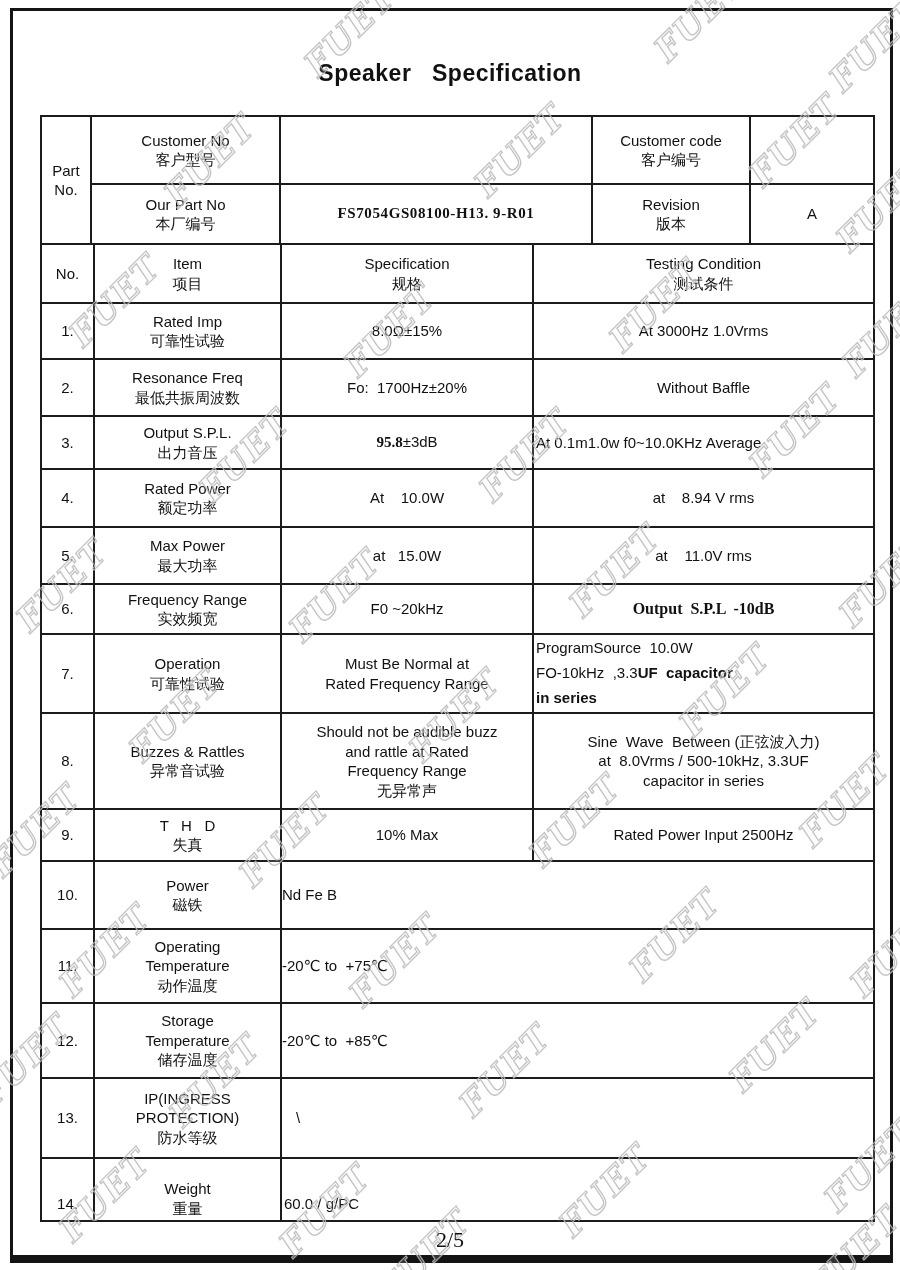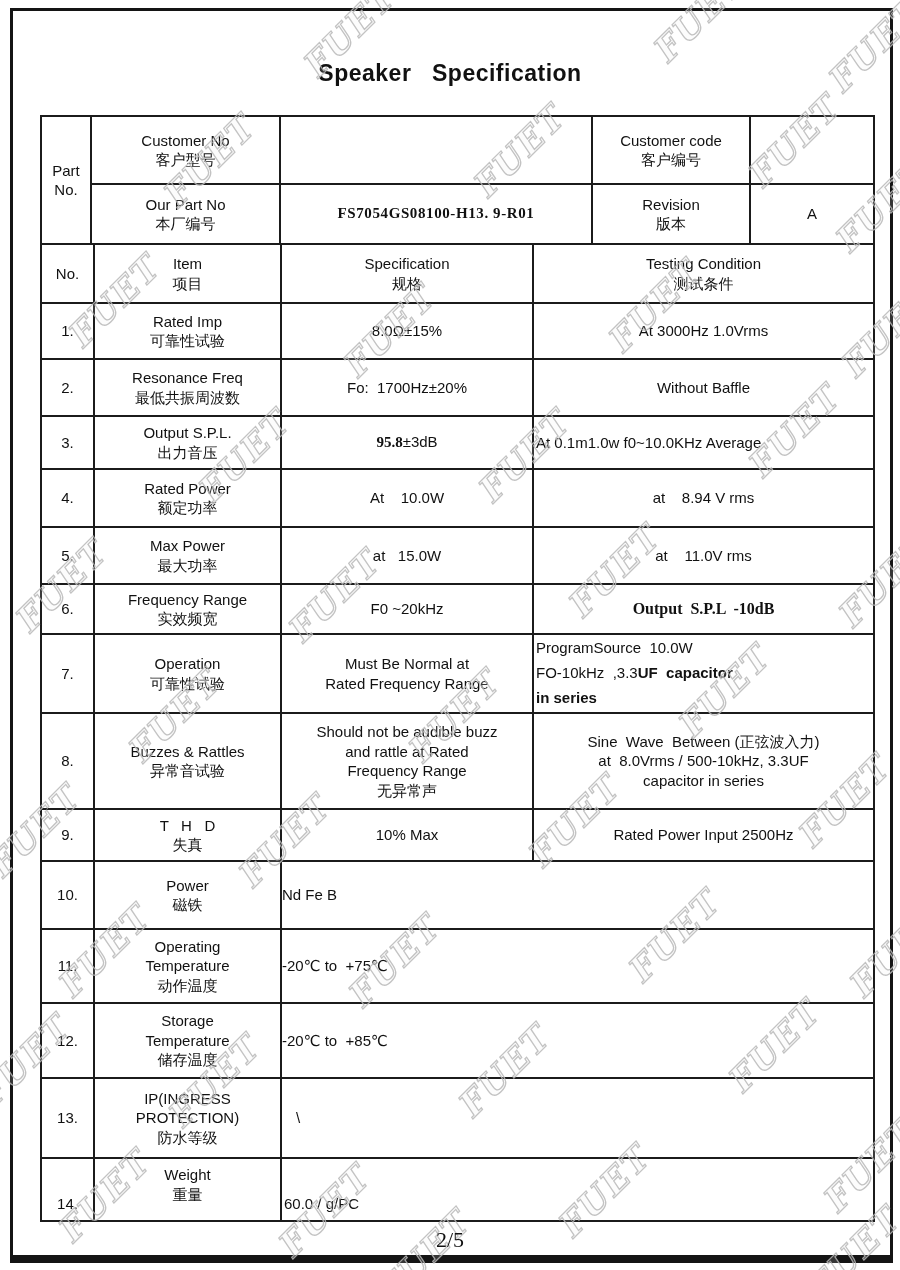--- a/index.html
+++ b/index.html
@@ -20,21 +20,21 @@
   td {
     border:2px solid #1b1b1b; padding:0; text-align:center; vertical-align:middle;
     white-space:pre-wrap; font-size:15px; line-height:1.3; color:#111; overflow:hidden;
   }
   .part-table { position:absolute; left:40px; top:115px; width:833px; }
   .spec-table { position:absolute; left:40px; top:243px; width:833px; }
   .serif { font-family:"Liberation Serif","DejaVu Serif",serif;font-weight:bold; }
   .left { text-align:left; }
   .flush { text-align:left; padding-left:2px; }
   .bold { font-weight:bold; }
-  .vtop { vertical-align:top; padding-top:6px; }
+  .vtop { vertical-align:top; padding-top:20px; }
   .vbottom { vertical-align:bottom; padding-bottom:7px; }
   .test7 { line-height:1.65; }
   .test6 { font-size:16px; }
   .partno { font-size:15px; letter-spacing:.6px; }
   .footer {
     position:absolute; top:1227px; left:0; width:100%; text-align:center;
     font-family:"Liberation Serif","DejaVu Serif",serif; font-size:22px; z-index:4;
   }
   .wm-layer { position:absolute; left:0; top:0; width:900px; height:1270px; z-index:3; pointer-events:none; }
   .wm {

